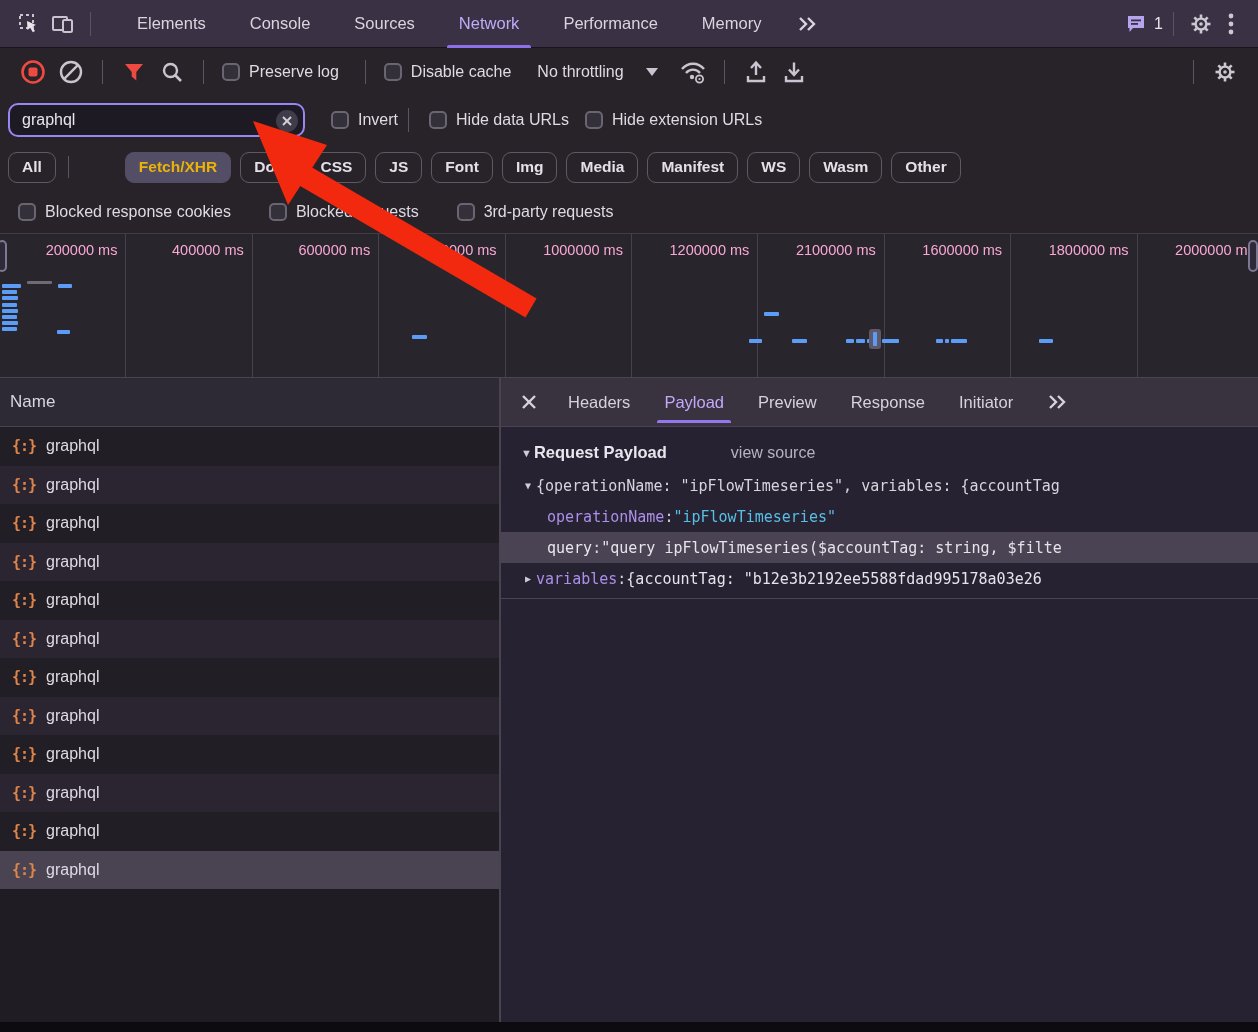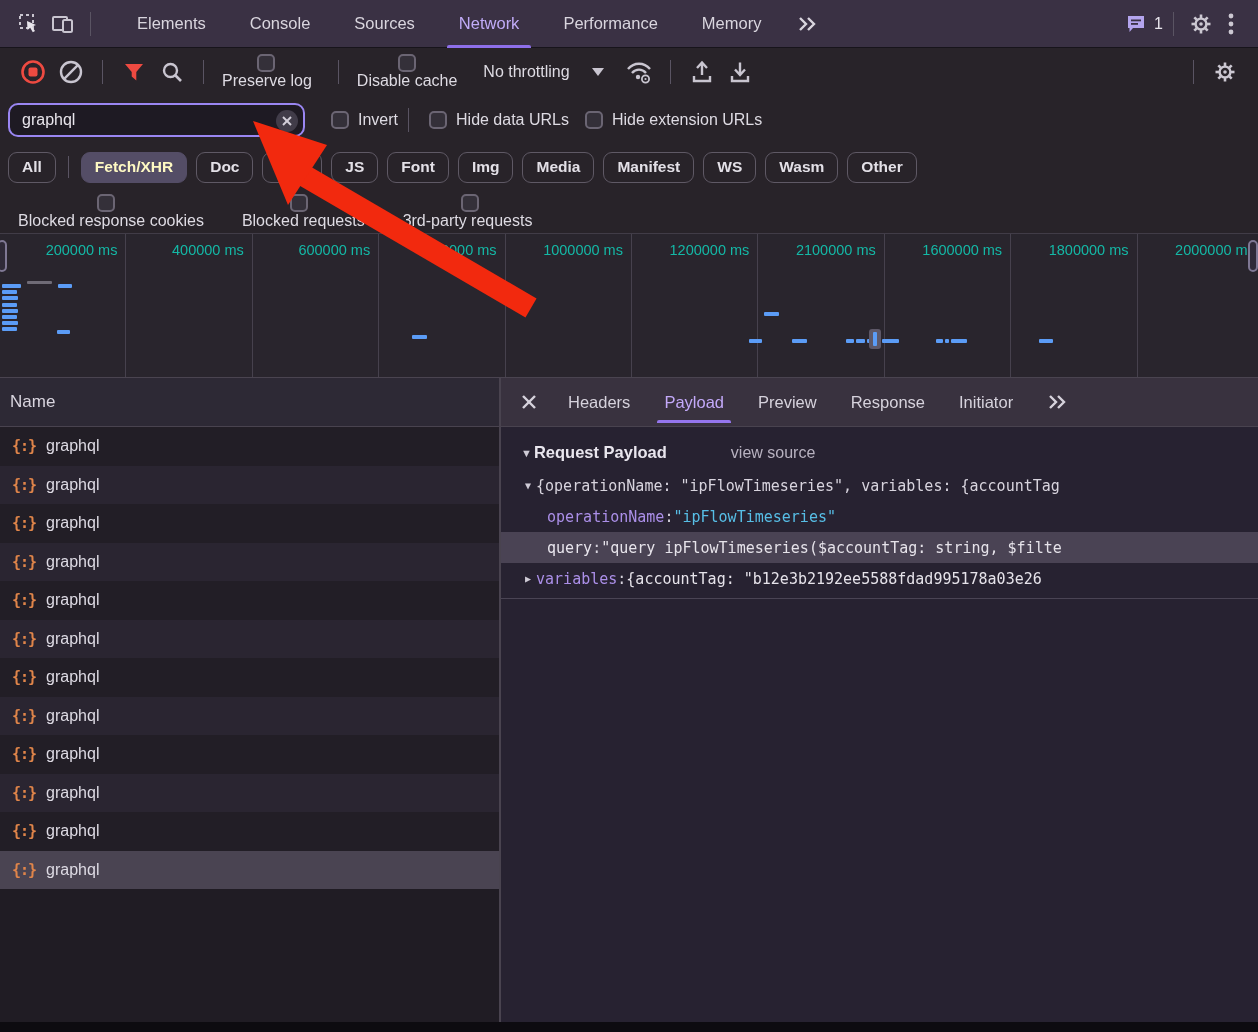--- a/index.html
+++ b/index.html
@@ -30,31 +30,31 @@
   .filter-row { height:48px; background:#282329; display:flex; align-items:center; padding:0 8px; }
   .search-box { position:relative; width:297px; height:34px; border:2px solid #9a86f2; border-radius:10px; background:#1e1a23; display:flex; align-items:center; flex:none; }
   .search-box input { background:transparent; border:none; outline:none; color:#e8e5ec; font-size:16px; font-family:"Liberation Sans",sans-serif; padding:0 34px 0 12px; width:100%; }
   .clear-btn { position:absolute; right:5px; top:5px; width:22px; height:22px; border-radius:50%; background:#413c49; display:flex; align-items:center; justify-content:center; }
   .cb-group { display:flex; align-items:center; margin-left:26px; }
   .cb-group .tool-label { margin-right:0; }
 
   
   .chips-row { height:46px; background:#282329; display:flex; align-items:center; padding:0 8px; gap:9px; }
   .chip { height:31px; display:flex; align-items:center; padding:0 13px; border:1.5px solid #5f5965; border-radius:9px; color:#e3e0e7; font-size:15.5px; font-weight:600; white-space:nowrap; }
-  .chip.selected { background:#544d66; border-color:#544d66; color:#fef9c3; }
+  .chip.selected { background:#544d66; border-color:#544d66; color:#eab308;margin-left:44px; }
   .chip-div { width:1px; height:22px; background:#5a5463; margin:0 3px; }
 
   
   .adv-row { height:44px; background:#282329; display:flex; align-items:center; padding:0 18px; gap:38px; border-bottom:1px solid #413c47; }
-  .adv-item { display:flex; align-items:center;flex-direction:column; }
+  .adv-item { display:flex; align-items:center; }
 
   
   .timeline { position:relative; height:144px; background:#29252d; border-bottom:1px solid #4a4450; overflow:hidden; }
   .tl-cols { display:flex; height:100%; }
-  .tl-col { width:126.4px; flex:none; border-right:1px solid #46414d; padding:8px 8px 0 0; text-align:right; color:#14b8a6; font-size:14.5px; white-space:nowrap; overflow:hidden; }
+  .tl-col { width:126.4px; flex:none; border-right:1px solid #46414d; padding:8px 8px 0 0; text-align:right; color:#f9a8d4; font-size:14.5px; white-space:nowrap; overflow:hidden; }
   .tl-bar { position:absolute; border-radius:1px; }
   .tl-handle { position:absolute; width:10px; height:32px; border:2px solid #7f7894; border-radius:6px; background:#2f2a38; top:6px; }
 
   
   .main { position:absolute; top:378px; left:0; right:0; height:644px; display:flex; }
   .left-panel { width:501px; flex:none; border-right:2px solid #49434f; background:#201c24; display:flex; flex-direction:column; }
   .name-header { height:49px; flex:none; background:#2d2935; border-bottom:1px solid #49434f; display:flex; align-items:center; padding-left:10px; color:#d9d5df; font-size:17px; }
   .req-row { height:38.5px; flex:none; display:flex; align-items:center; padding-left:12px; gap:10px; color:#dedbe4; font-size:16px; }
   .req-row.odd { background:#221e26; }
   .req-row.even { background:#2a2531; }

